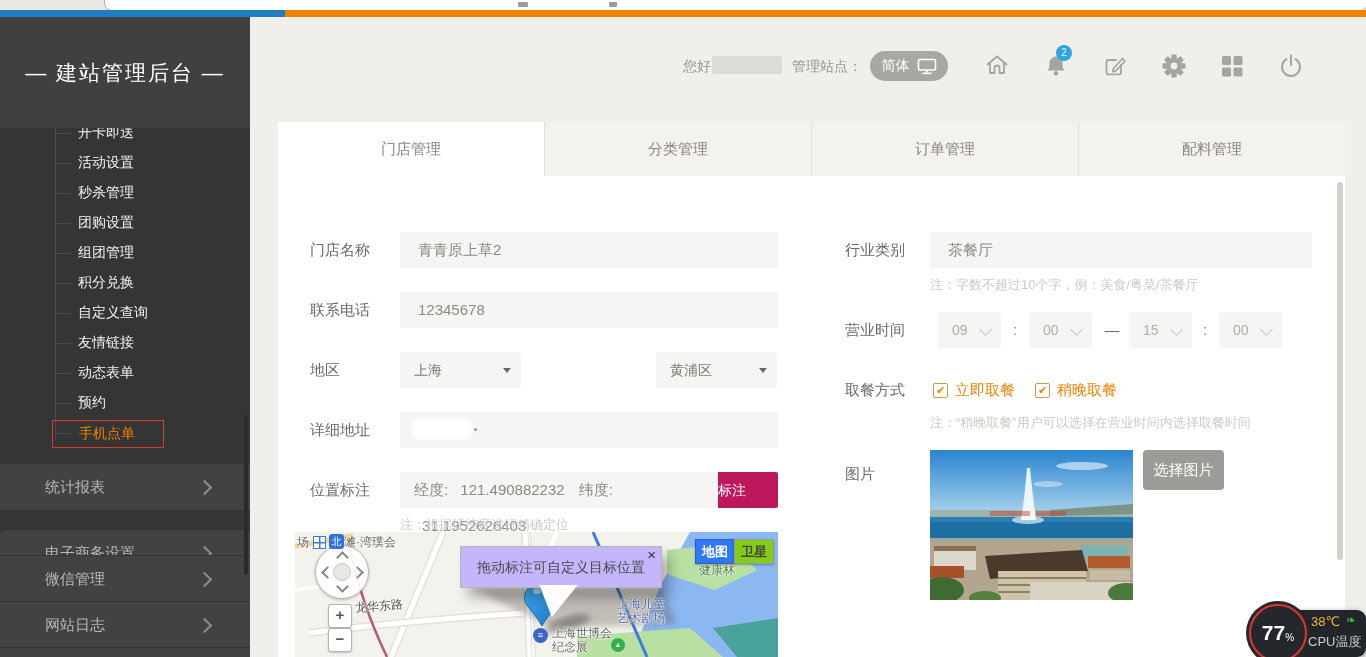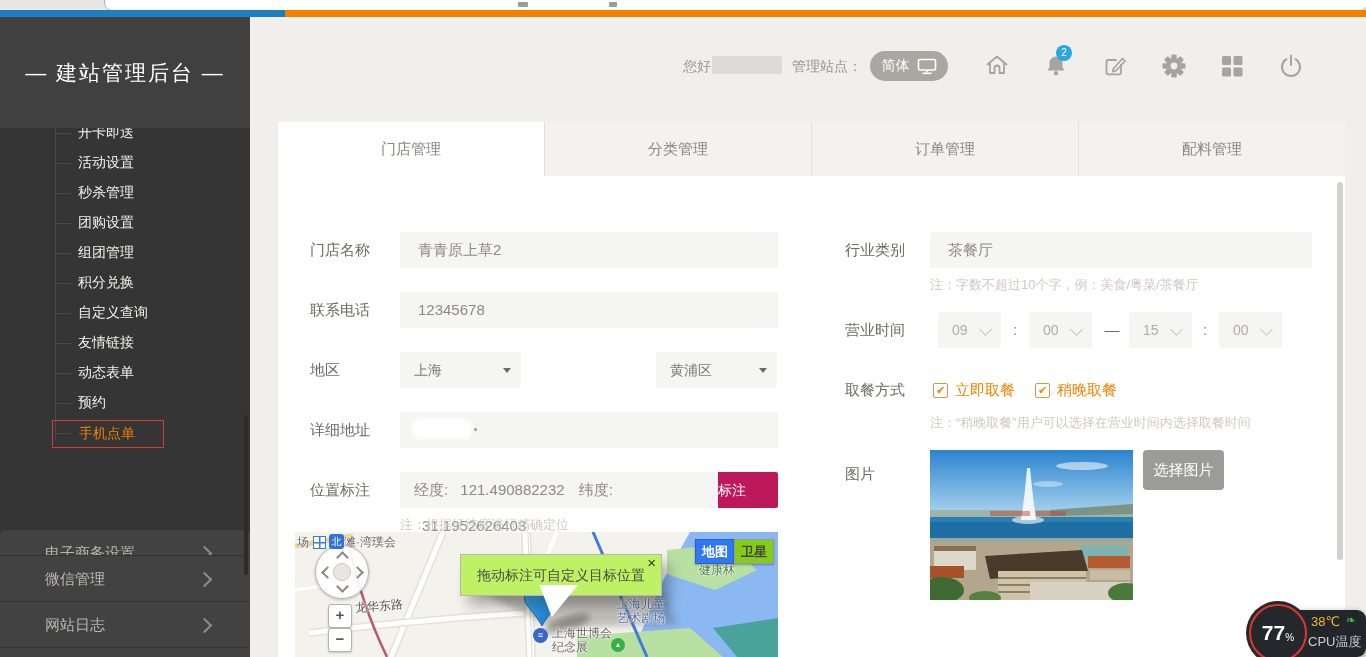--- a/index.html
+++ b/index.html
@@ -56,21 +56,21 @@
   .vscroll{left:1059px;top:6px;width:6px;height:378px;background:#d4d1cd;border-radius:3px;cursor:pointer;}
   
   .map{left:17px;top:356px;width:483px;height:125px;overflow:hidden;background:#f4f2ed;}
   .map-label{position:absolute;font-size:12px;color:#66645f;text-shadow:0 0 2px #fff,0 0 2px #fff,0 0 2px #fff;white-space:nowrap;}
   .pan{position:absolute;left:20px;top:13px;width:52px;height:52px;background:rgba(255,255,255,.92);border:1px solid #b5b3ae;border-radius:50%;box-shadow:0 1px 3px rgba(0,0,0,.25);}
   .pan-knob{position:absolute;left:17px;top:17px;width:16px;height:16px;background:#e9e7e3;border:1px solid #c8c6c1;border-radius:50%;}
   .pan-ar{position:absolute;width:7px;height:7px;border-top:2px solid #8a8883;border-left:2px solid #8a8883;cursor:pointer;}
   .north{position:absolute;left:34px;top:2px;width:15px;height:15px;background:#2f72d9;border-radius:3px;color:#fff;font-size:10px;text-align:center;line-height:15px;z-index:2;}
   .zoom-btn{position:absolute;left:33px;width:22px;height:22px;background:#fff;border:1px solid #b5b3ae;border-radius:3px;box-shadow:0 1px 2px rgba(0,0,0,.2);font-size:15px;font-weight:bold;color:#555;text-align:center;line-height:20px;cursor:pointer;}
   .mtoggle{position:absolute;top:7px;width:38px;height:23px;font-size:13px;font-weight:bold;text-align:center;line-height:23px;box-shadow:0 1px 2px rgba(0,0,0,.3);cursor:pointer;}
-  .callout{position:absolute;left:165px;top:22px;width:200px;height:40px;background:#bef264;border:1px solid #b8b6b2;box-shadow:8px 10px 12px rgba(0,0,0,.28);z-index:3;}
+  .callout{position:absolute;left:165px;top:14px;width:200px;height:40px;background:#c4b5fd;border:1px solid #b8b6b2;box-shadow:8px 10px 12px rgba(0,0,0,.28);z-index:3;}
   .callout-text{position:absolute;left:0;top:0;width:100%;text-align:center;line-height:40px;font-size:14px;color:#4a4a46;}
   .callout-close{position:absolute;right:5px;top:0px;font-size:15px;color:#333;cursor:pointer;line-height:16px;}
   .callout-tail{position:absolute;left:235px;top:53px;width:52px;height:32px;background:#fff;clip-path:polygon(18% 0,92% 0,42% 100%);z-index:3;}
   
   .photo{left:652px;top:274px;width:203px;height:150px;overflow:hidden;cursor:pointer;}
   
   .cpu{left:1245px;top:602px;width:121px;height:55px;z-index:20;}
   .cpu-rect{position:absolute;left:25px;top:8px;width:96px;height:47px;background:#22262b;border-radius:9px;box-shadow:0 2px 6px rgba(0,0,0,.4);}
   .cpu-circ{position:absolute;left:4px;top:2px;width:54px;height:54px;background:#24282d;border:2px solid #e0352b;border-radius:50%;box-shadow:0 0 0 3px #24282d;display:flex;align-items:center;justify-content:center;color:#fff;}
   .cpu-pct{font-size:21px;font-weight:bold;}
@@ -138,20 +138,24 @@
     <div class="abs sub-item" style="top:405px;">
         <span class="tree-tick"></span>
       </div>
     <div class="abs sub-active-box">
         <span class="sub-active-label">手机点单</span>
       </div>
 
     <div class="abs sb-logo">— 建站管理后台 —</div>
     <div class="abs sb-scroll"></div>
 
+    <div class="abs sec-row" style="top:446px;">
+        <span class="sec-label">统计报表</span>
+        <span class="sec-chev"></span>
+      </div>
     <div class="abs sec-row" style="top:512px;border-radius:6px;">
         <span class="sec-label">电子商务设置</span>
         <span class="sec-chev"></span>
       </div>
     <div class="abs sec-row" style="top:538px;">
         <span class="sec-label">微信管理</span>
         <span class="sec-chev"></span>
       </div>
     <div class="abs sec-row" style="top:584px;">
         <span class="sec-label">网站日志</span>

